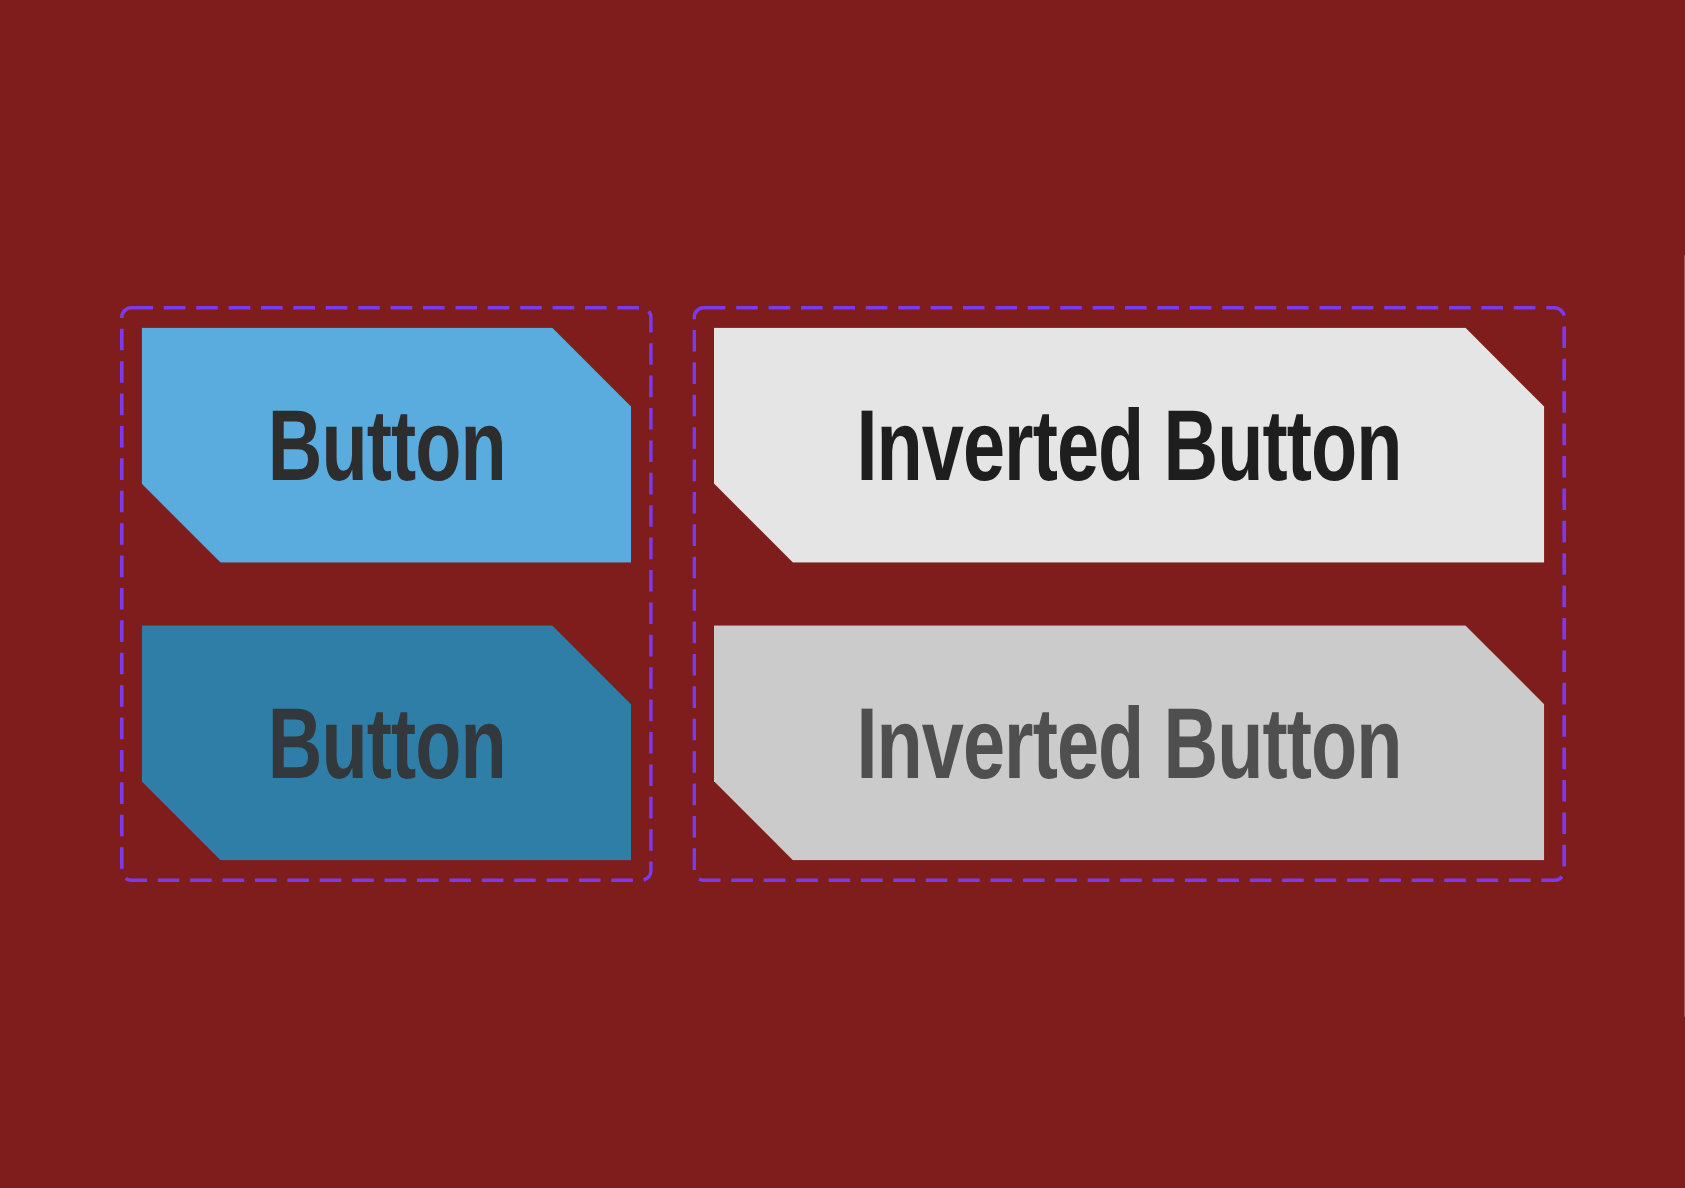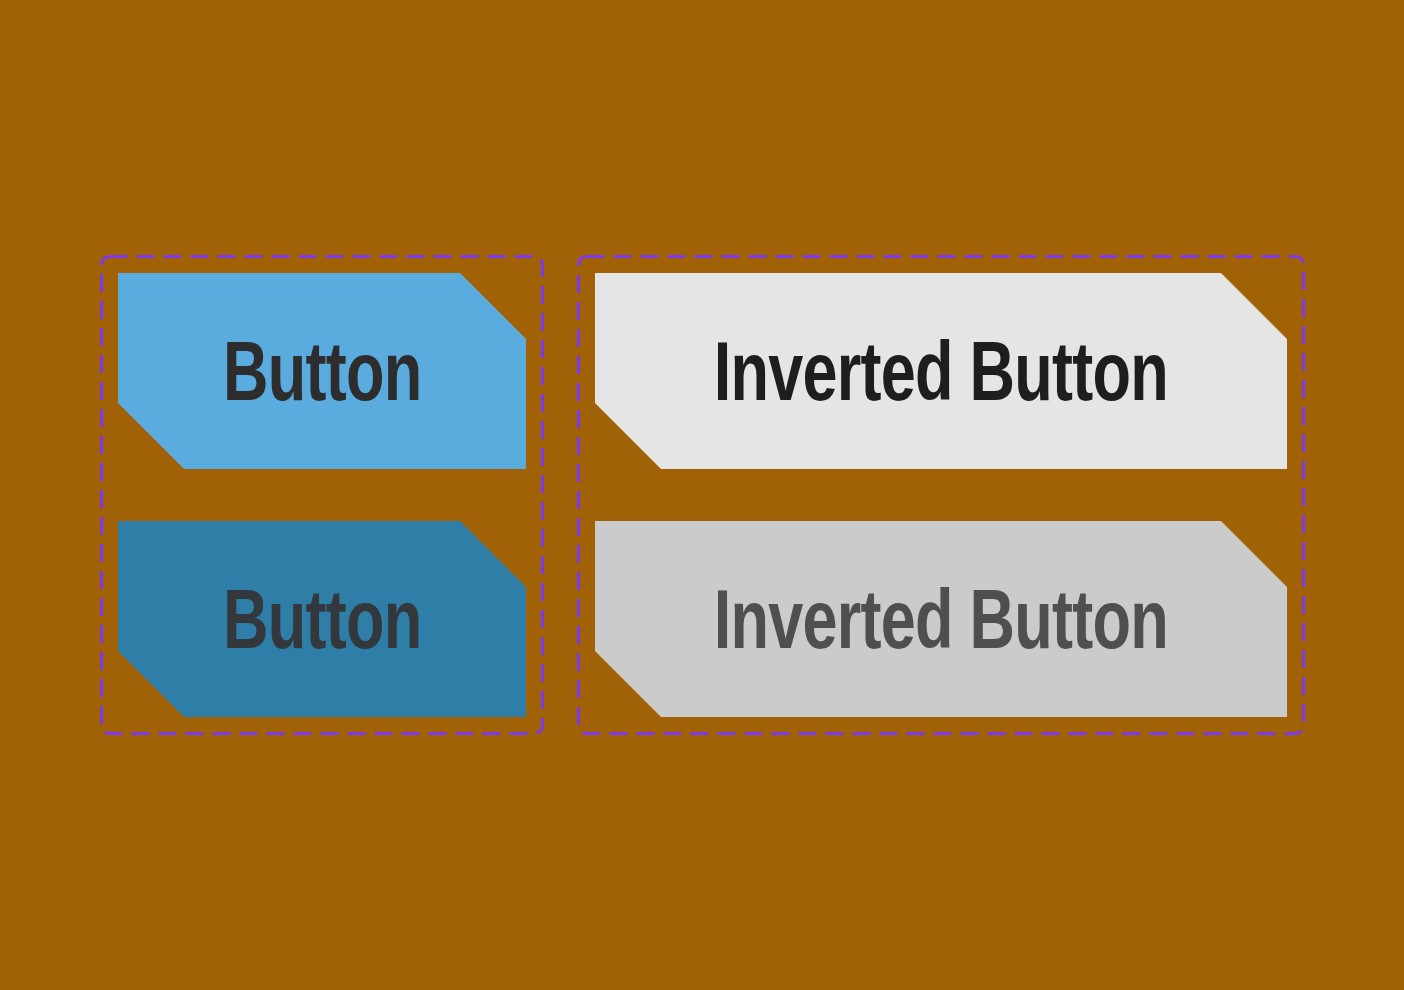--- a/index.html
+++ b/index.html
@@ -75,21 +75,21 @@
     line-height: 1;
     white-space: nowrap;
     letter-spacing: -1px;
     transform: scaleX(0.75);
     transform-origin: 50% 50%;
   }
 </style>
 </head>
 <body>
 
-<div class="stage" style="background: #a16207;">
+<div class="stage" style="background: #7f1d1d;">
 
   <div class="group group-left">
     <svg class="dash-border">
       <rect style="stroke: rgb(124, 58, 237);"></rect>
     </svg>
 
     <button class="btn" style="background: rgb(90, 172, 222); color: rgb(45, 45, 45);">
       <span class="btn-label">Button</span>
     </button>
 

